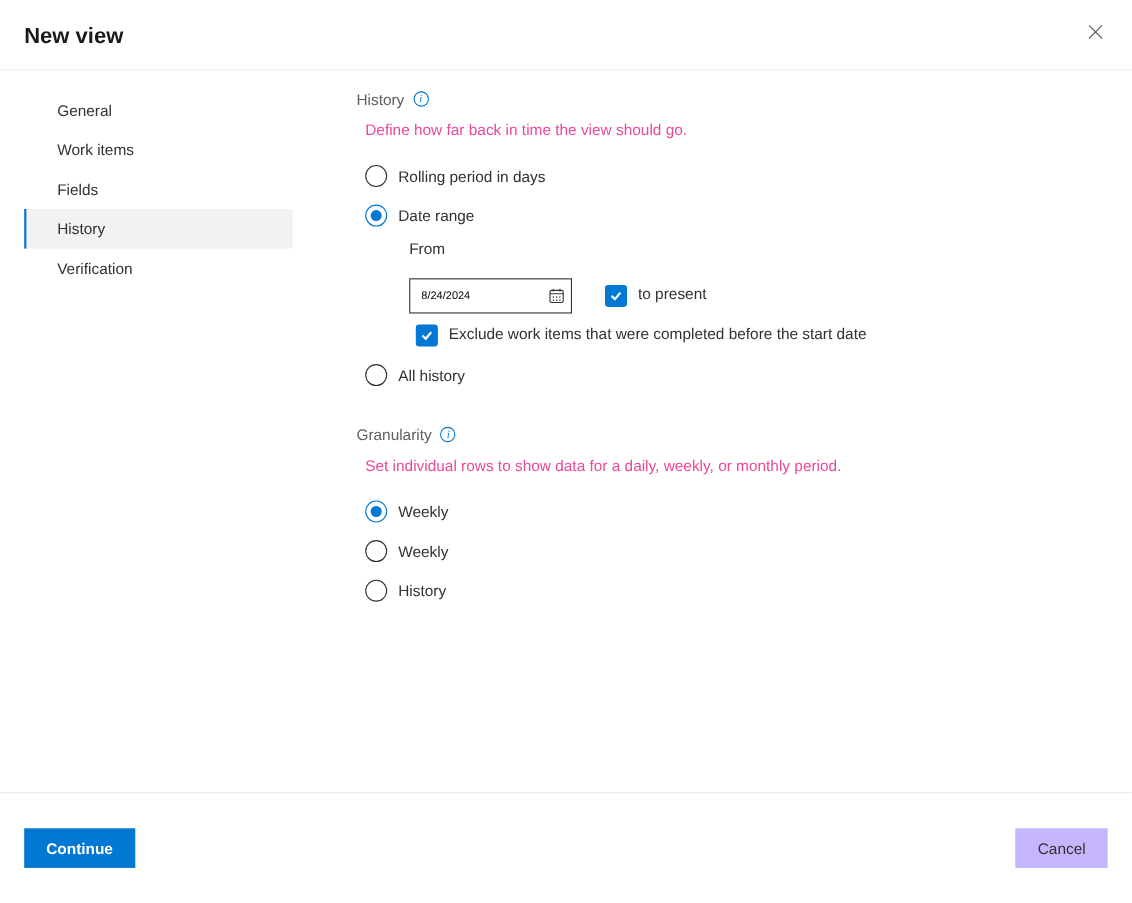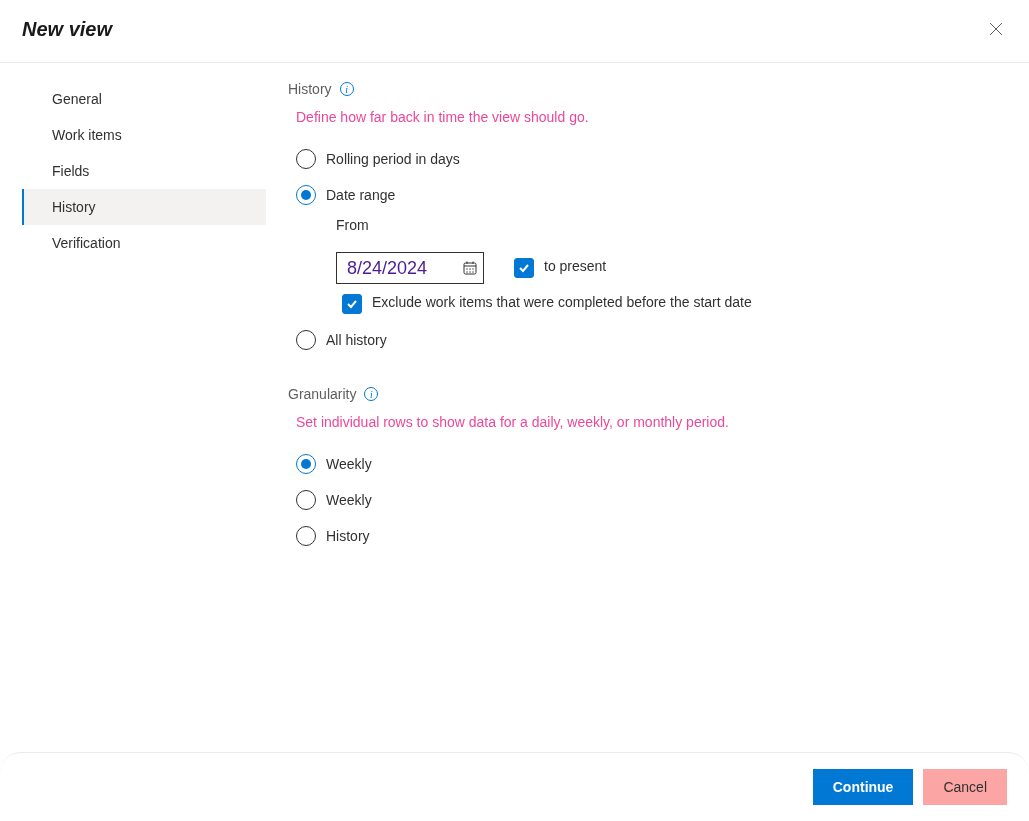--- a/index.html
+++ b/index.html
@@ -9,25 +9,24 @@
       font-size: 14px;
       color: #323130;
       background: #fff;
       width: 1029px;
       height: 821px;
       display: flex;
       flex-direction: column;
     }
     .dialog-header {
       display: flex;
-      align-items: flex-start;
+      align-items: flex-end;
       justify-content: space-between;
       padding: 18px 22px 18px 22px;
       border-bottom: 1px solid #edebe9;
-      font-style: italic;
     }
     .dialog-title {
       font-size: 20px;
       font-weight: 600;
       color: #1b1a19;
     }
     .close-btn {
       background: none;
       border: none;
       cursor: pointer;
@@ -37,20 +36,21 @@
       justify-content: center;
     }
     .close-icon {
       font-size: 16px;
       color: #605e5c;
     }
     .dialog-body {
       flex: 1;
       display: flex;
       padding: 18px 0 0 0;
+      gap: 36px;
     }
     .sidebar {
       width: 266px;
       padding-left: 22px;
     }
     .sidebar-item {
       padding: 10px 18px 10px 30px;
       cursor: pointer;
       color: #323130;
     }
@@ -149,24 +149,24 @@
       align-items: center;
       border: 1px solid #323130;
       width: 148px;
       height: 32px;
       padding: 0 6px 0 8px;
       justify-content: space-between;
     }
     .date-input {
       border: none;
       outline: none;
-      font-size: 18px;
+      font-size: 10px;
       font-family: inherit;
       width: 100px;
-      color: #4c1d95;
+      color: #000000;
     }
     .calendar-icon {
       display: inline-flex;
     }
     .checkbox-row {
       display: flex;
       align-items: flex-start;
       gap: 10px;
     }
     .checkbox {
@@ -191,41 +191,40 @@
       color: #323130;
     }
     .exclude-row {
       margin-left: 6px;
     }
     .section-spacer {
       height: 28px;
     }
     .dialog-footer {
       border-top: 1px solid #edebe9;
-      padding: 16px 22px;
-      display: flex;
-      justify-content: flex-end;
+      padding: 32px 22px;
+      display: flex;
+      justify-content: space-between;
       gap: 10px;
-      border-radius: 21px;
     }
     .btn {
       height: 36px;
       padding: 0 20px;
       font-size: 14px;
       font-family: inherit;
       border: none;
       cursor: pointer;
     }
     .btn-primary {
       background: #0078d4;
       color: #fff;
       font-weight: 600;
     }
     .btn-secondary {
-      background: #fca5a5;
+      background: #c4b5fd;
       color: #323130;
     }
   </style>
 </head>
 <body>
 
 <div class="dialog-header">
   <div class="dialog-title">New view</div>
   <button class="close-btn">
     <span class="close-icon">

